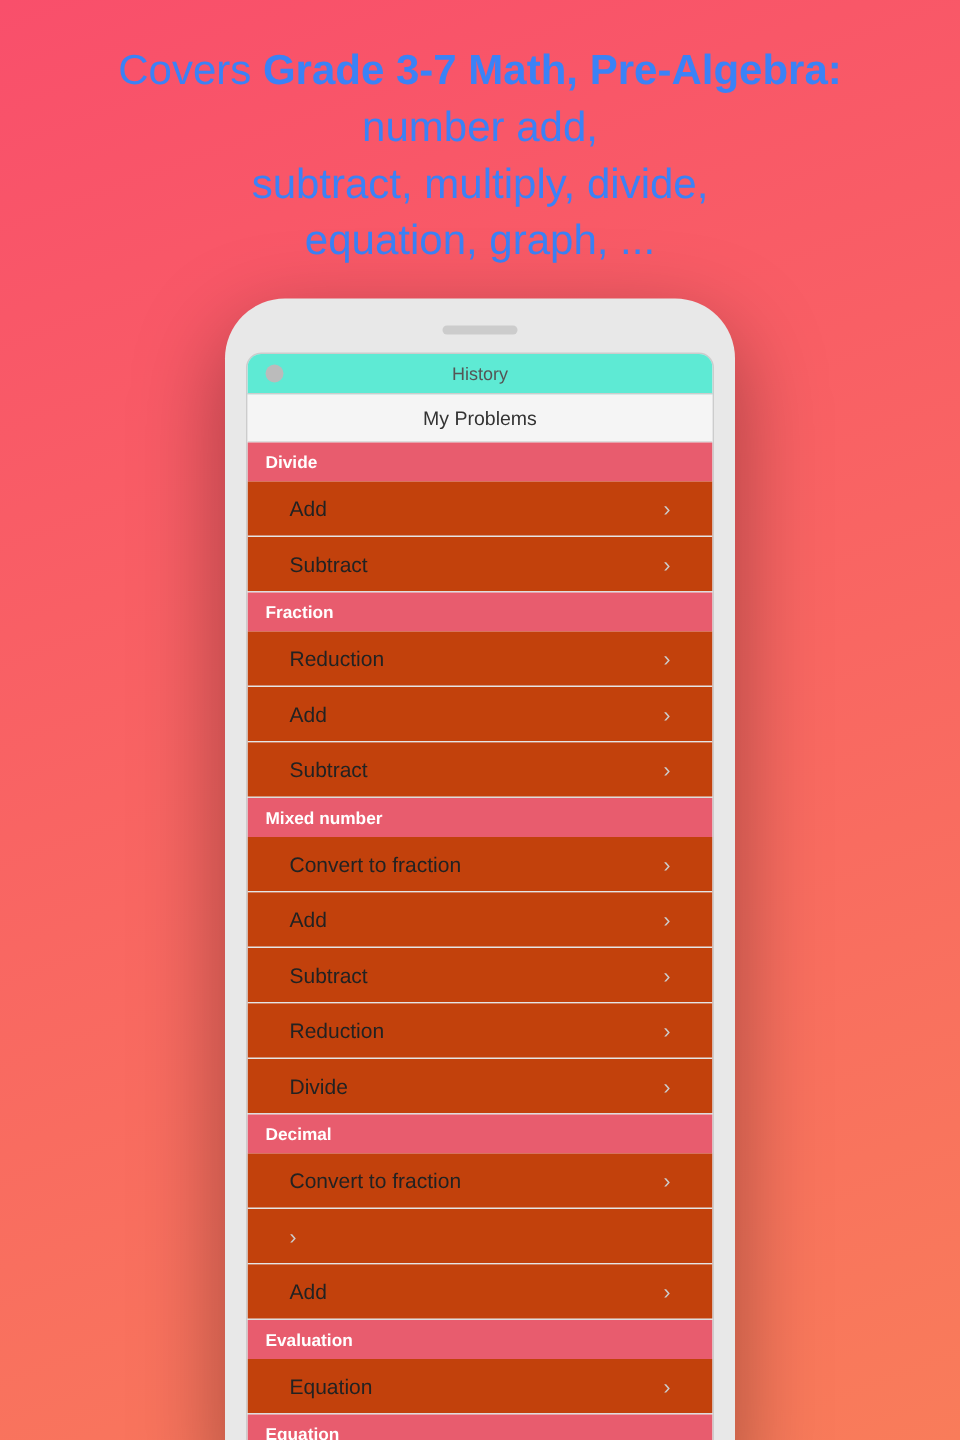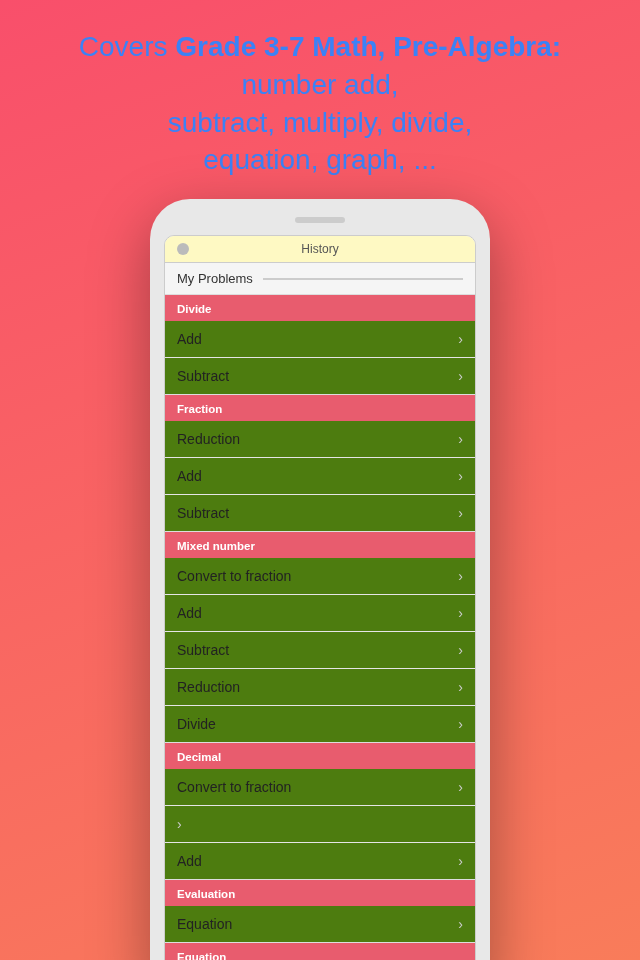--- a/index.html
+++ b/index.html
@@ -40,21 +40,21 @@
 
     .phone-screen {
       background: #f2f2f7;
       border-radius: 10px;
       overflow: hidden;
       border: 1px solid #ccc;
     }
 
     
     .phone-top-bar {
-      background: #fef9c3;
+      background: #5eead4;
       display: flex;
       align-items: center;
       justify-content: space-between;
       padding: 6px 12px;
       border-bottom: 1px solid #ccc;
     }
 
     .phone-top-bar .notch {
       width: 12px;
       height: 12px;
@@ -72,20 +72,21 @@
       width: 12px;
     }
 
     
     .my-problems-bar {
       background: #f5f5f5;
       display: flex;
       align-items: center;
       padding: 8px 12px;
       border-bottom: 1px solid #ddd;
+      flex-direction: column;
     }
 
     .my-problems-bar span {
       font-size: 13px;
       color: #333;
       font-weight: 500;
     }
 
     .my-problems-bar .line {
       flex: 1;
@@ -101,25 +102,25 @@
     }
 
     .section-header span {
       font-size: 11.5px;
       color: white;
       font-weight: 600;
     }
 
     
     .list-item {
-      background: #4d7c0f;
+      background: #c2410c;
       display: flex;
       align-items: center;
       justify-content: space-between;
-      padding: 10px 12px;
+      padding: 10px 28px;
       border-bottom: 1px solid #e5e5e5;
       cursor: pointer;
     }
 
     .list-item:last-child {
       border-bottom: none;
     }
 
     .list-item .item-label {
       font-size: 14px;

